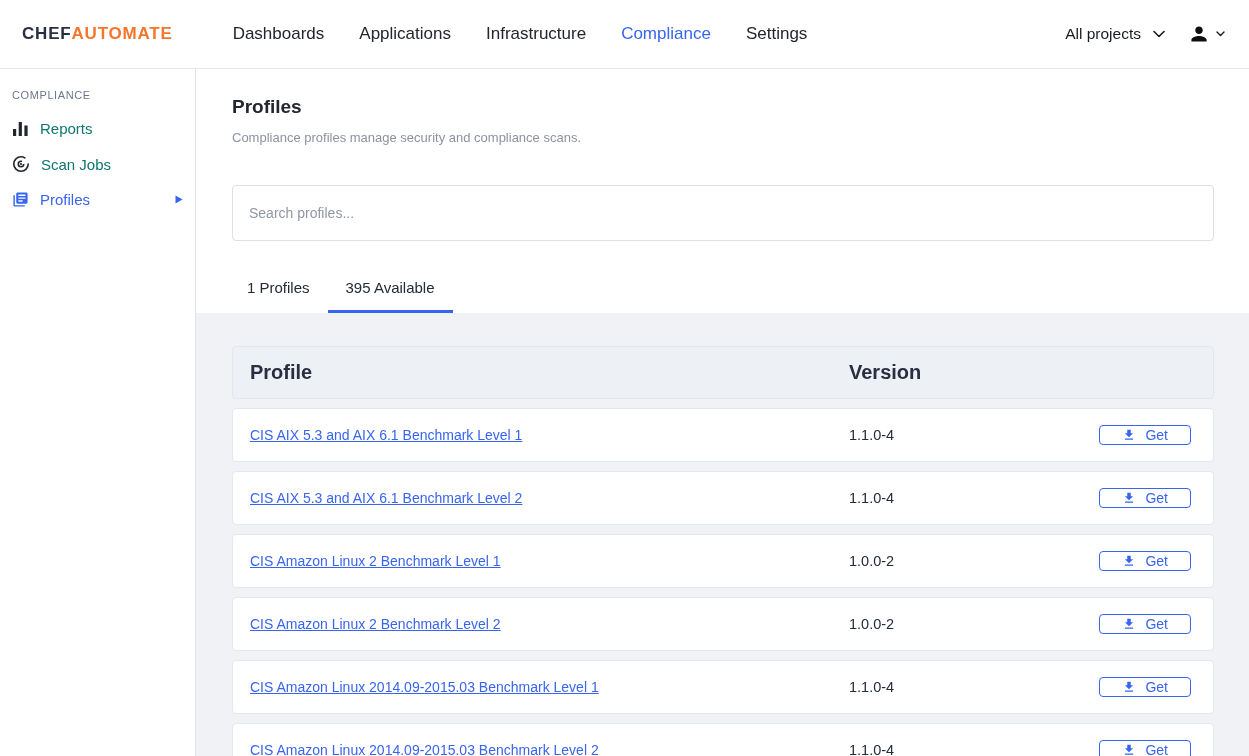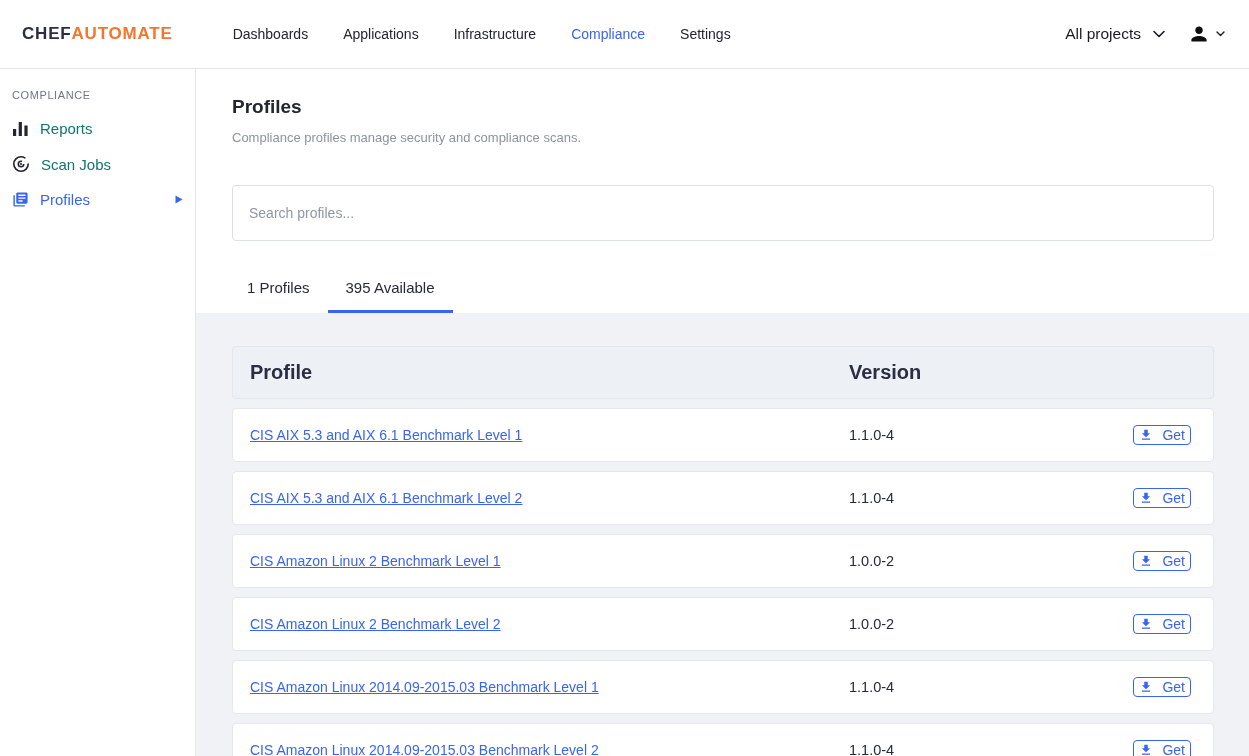--- a/index.html
+++ b/index.html
@@ -26,21 +26,21 @@
     display: flex;
   }
   .logo-chef { color: #2a2e42; }
   .logo-automate { color: #f4752c; }
   .nav-links {
     display: flex;
     margin-left: 60px;
     gap: 35px;
   }
   .nav-link {
-    font-size: 14px;
+    font-size: 17px;
     color: #23252f;
     text-decoration: none;
     cursor: pointer;
   }
   .nav-link.active { color: #3864f2; }
   .nav-right {
     margin-left: auto;
     display: flex;
     align-items: center;
     gap: 23px;
@@ -168,21 +168,21 @@
     color: #3864f2;
     text-decoration: underline;
     cursor: pointer;
   }
   .version-text { font-size: 14.5px; color: #262b3a; }
   .get-btn {
     display: inline-flex;
     align-items: center;
     gap: 9px;
     height: 20px;
-    padding: 0 5px;
+    padding: 0 22px;
     background: #ffffff;
     border: 1px solid #3864f2;
     border-radius: 4px;
     color: #3864f2;
     font-size: 14px;
     font-family: "Liberation Sans", sans-serif;
     cursor: pointer;
   }
   .icon { display: inline-flex; flex: none; }
 </style>

